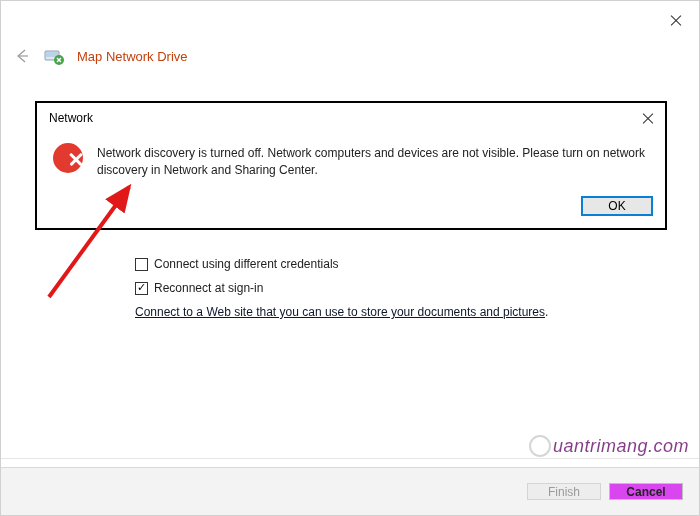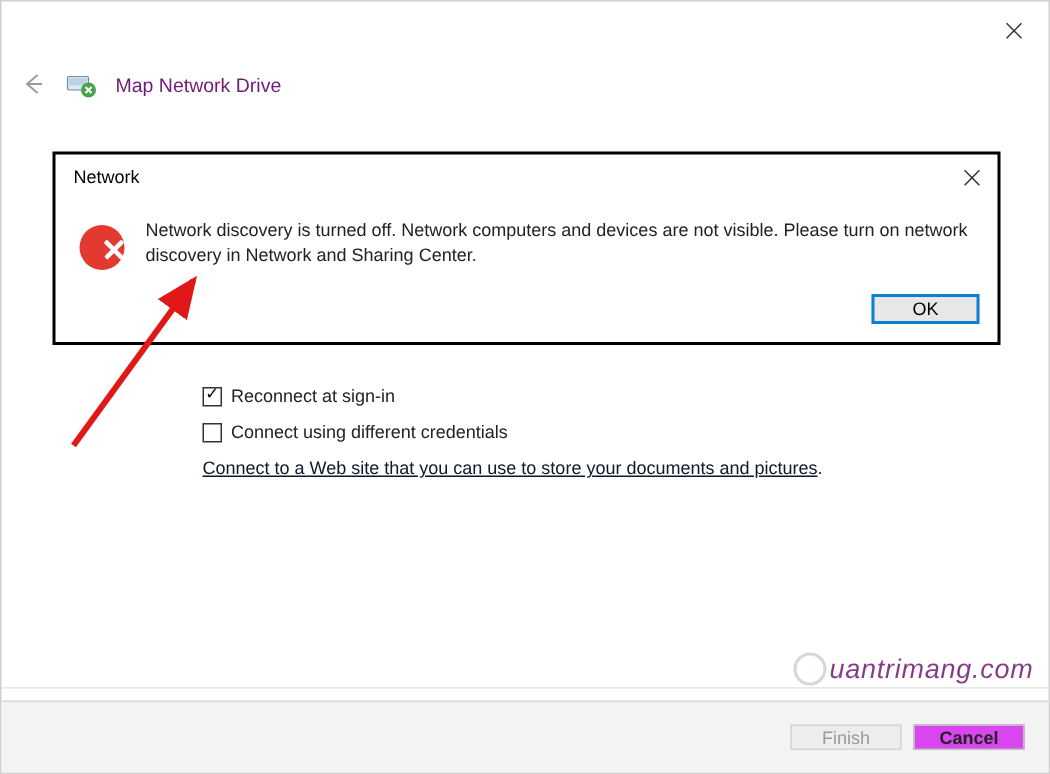--- a/index.html
+++ b/index.html
@@ -46,21 +46,21 @@
   .back-arrow svg { display: block; }
   .drive-icon {
     width: 22px;
     height: 22px;
     position: relative;
     display: inline-block;
   }
   .drive-icon svg { display:block; }
   .title {
     font-size: 13px;
-    color: #701a75;
+    color: #c2410c;
   }
 
   
   .wizard-body {
     position: absolute;
     top: 256px;
     left: 134px;
     width: 520px;
     font-size: 12px;
     color: #222;
@@ -109,21 +109,21 @@
   }
   .modal-close {
     width: 14px; height: 14px;
     position: relative;
     display: flex;
     align-items: center;
     justify-content: center;
   }
   .modal-content {
     display: flex;
-    align-items: flex-end;
+    align-items: flex-start;
     gap: 14px;
     padding: 12px 14px 8px 16px;
   }
   .err-icon {
     width: 30px; height: 30px;
     border-radius: 50%;
     background: #e23a2e;
     display: flex;
     align-items: center;
     justify-content: center;
@@ -255,27 +255,27 @@
       <path d="M14 13 L16 15 L14 17" fill="none" stroke="#fff" stroke-width="1.4"></path>
       <path d="M18 17 L16 15 L18 13" fill="none" stroke="#fff" stroke-width="1.4"></path>
     </svg>
   </span>
   <span class="title">Map Network Drive</span>
 </div>
 
 <div class="wizard-body">
 
   <div class="chk-row">
+    <span class="chk"></span>
+    <span>Connect using different credentials</span>
+  </div>
+
+  <div class="chk-row">
     <span class="chk checked"></span>
     <span>Reconnect at sign-in</span>
-  </div>
-
-  <div class="chk-row">
-    <span class="chk"></span>
-    <span>Connect using different credentials</span>
   </div>
 
   <div>
     <span class="link">Connect to a Web site that you can use to store your documents and pictures</span><span>.</span>
   </div>
 </div>
 
 <div class="modal">
   <div class="modal-title">
     <span>Network</span>

